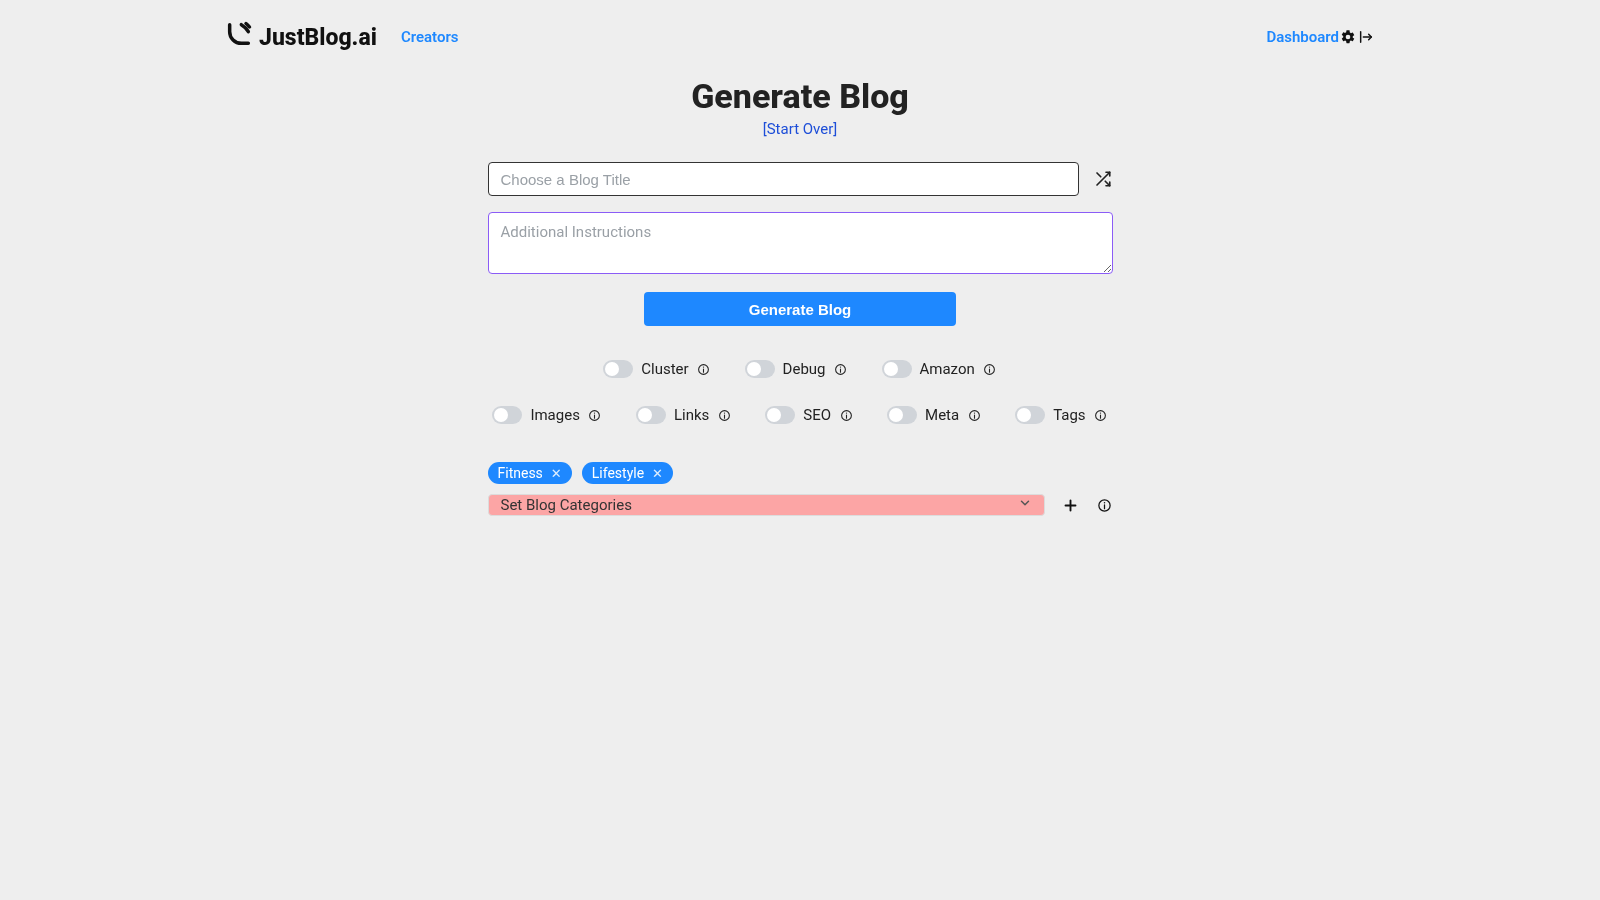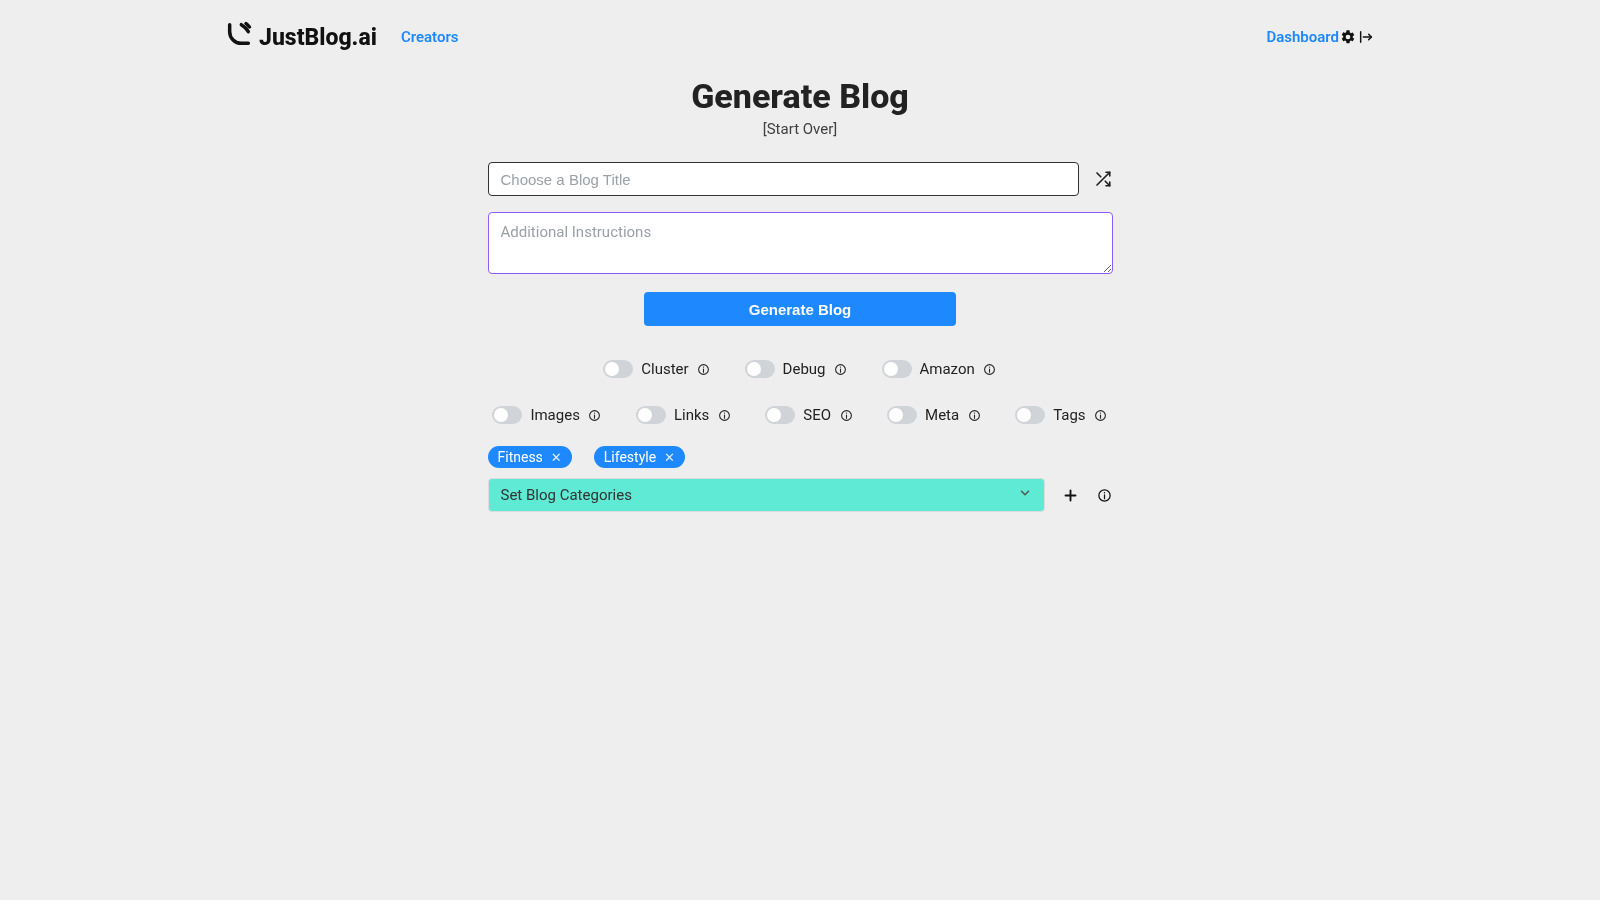--- a/index.html
+++ b/index.html
@@ -61,21 +61,21 @@
     align-items: center;
   }
   h1.title {
     font-size: 34px;
     font-weight: 800;
     color: #222;
     margin-top: 12px;
   }
   .start-over {
     font-size: 15px;
-    color: #404040;
+    color: #1d4ed8;
     margin-top: 4px;
     cursor: pointer;
   }
   .form-area {
     width: 625px;
     margin-top: 24px;
   }
   .title-row {
     display: flex;
     align-items: center;
@@ -155,23 +155,23 @@
     background: #fff;
     border-radius: 50%;
   }
   .info-icon {
     width: 14px; height: 14px;
     display: inline-flex; align-items: center; justify-content: center;
     color: #222;
   }
   .tags-row {
     width: 625px;
-    margin-top: 22px;
-    display: flex;
-    gap: 22px;
+    margin-top: 38px;
+    display: flex;
+    gap: 10px;
   }
   .tag {
     display: inline-flex;
     align-items: center;
     gap: 8px;
     background: #1e88ff;
     color: #fff;
     font-size: 14px;
     padding: 3px 10px;
     border-radius: 12px;
@@ -184,24 +184,24 @@
   }
   .cat-row {
     width: 625px;
     margin-top: 10px;
     display: flex;
     align-items: center;
     gap: 18px;
   }
   .cat-select {
     flex: 1;
-    height: 34px;
+    height: 22px;
     border: 1px solid #dcdcdc;
     border-radius: 4px;
-    background: #5eead4;
+    background: #fca5a5;
     padding: 0 12px;
     display: flex;
     align-items: center;
     justify-content: space-between;
     font-size: 15px;
     color: #333;
     cursor: pointer;
   }
   .cat-select .chev { color: #555; }
   .plus-btn, .info-btn {

